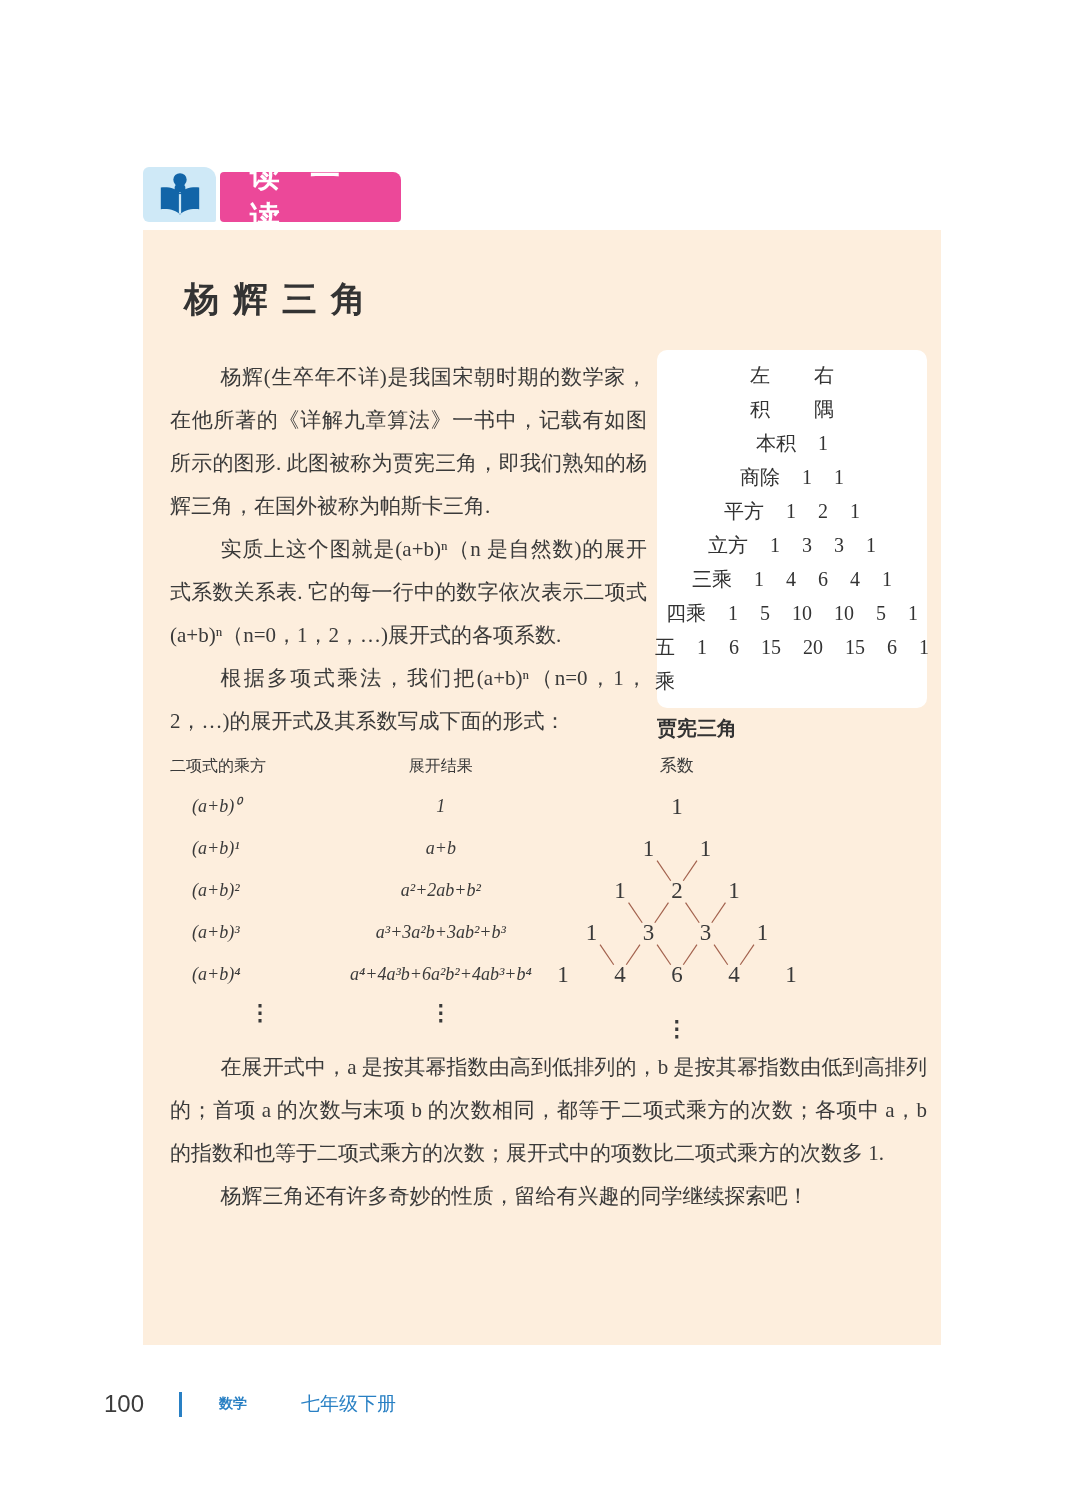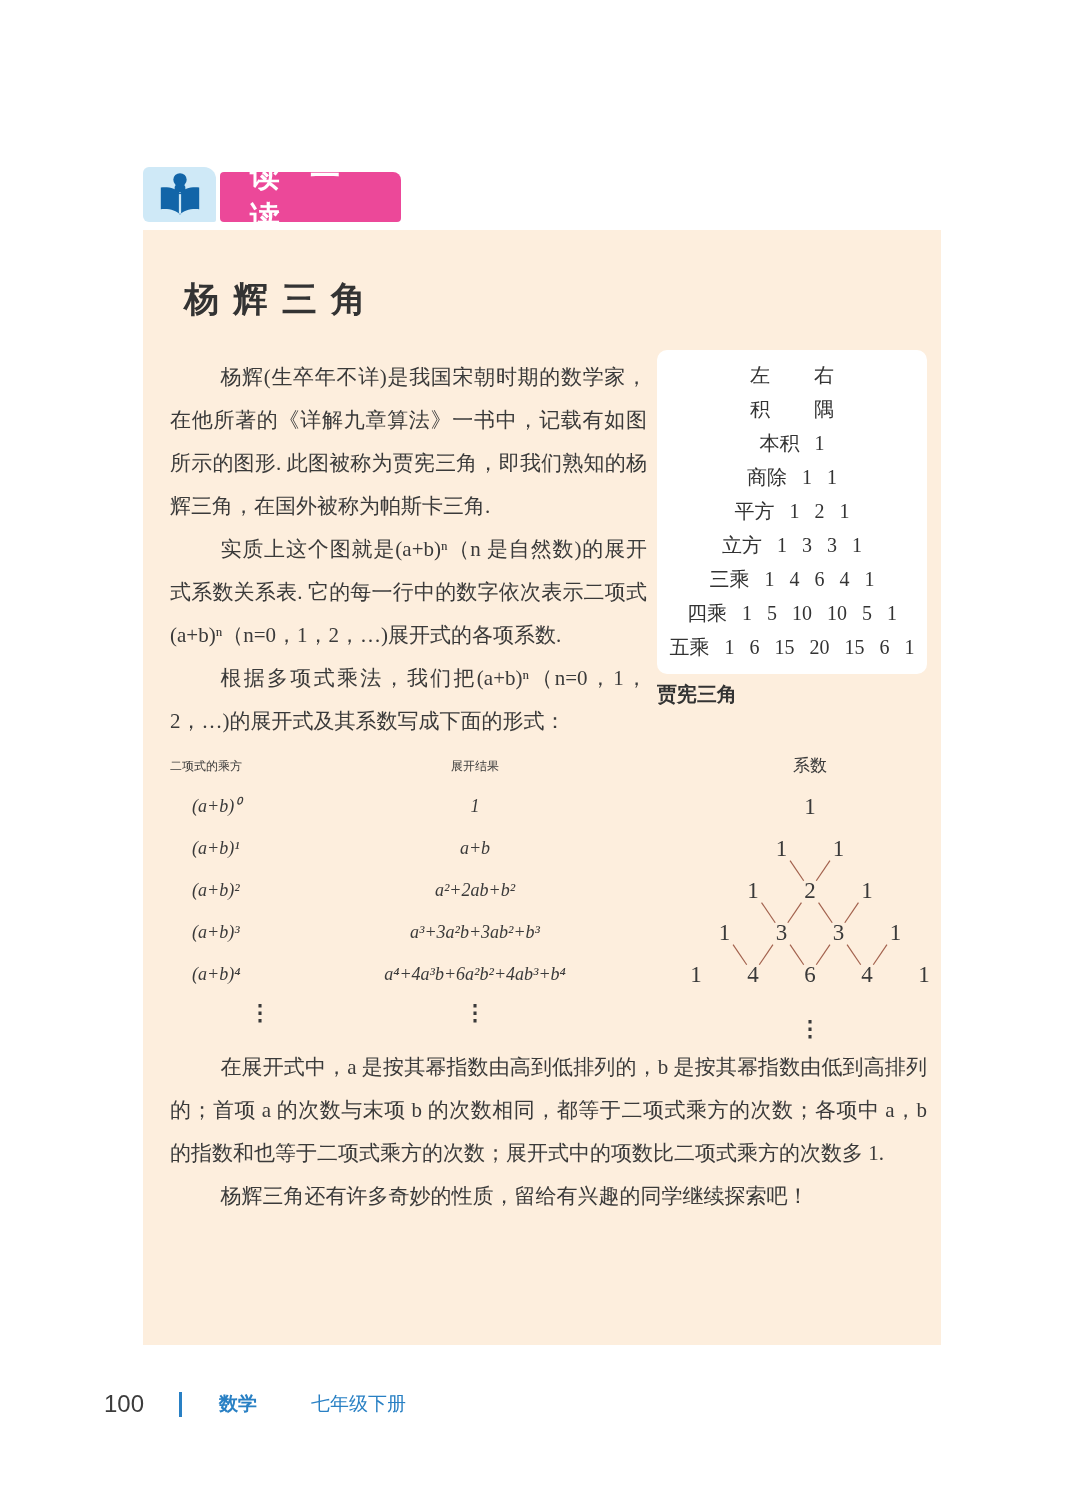--- a/index.html
+++ b/index.html
@@ -32,47 +32,47 @@
     text-align:left; font-size:35px; font-weight:bold; color:#333333;
     letter-spacing:14px; padding-left:14px; line-height:40px;
     margin:16px 0 36px 0;
   }
   .flow { font-size:21px; line-height:43px; text-align:justify; color:#3a3a3a; }
   .para { margin:0; text-indent:2.4em; }
   
   .float-wrap { float:right; width:270px; margin:-6px 0 6px 10px; }
   .jx-box { background:#ffffff; border-radius:10px; padding:8px 4px 10px 4px; }
   .jx-row {
-    display:flex; justify-content:center; align-items:baseline; gap:15px;
+    display:flex; justify-content:center; align-items:baseline; gap:22px;
     line-height:34px; font-size:20px; color:#333333; text-indent:0;
   }
   .jx-row:nth-child(-n+2) { gap:44px; }
   .jx-caption { text-align:left; font-size:20px; line-height:36px; margin-top:2px; color:#333333; text-indent:0;font-weight:bold; }
   
   .exp-table { display:flex; clear:none; margin-top:4px; }
   .exp-left { width:430px; }
-  .exp-hdr { display:flex; line-height:38px; font-family:"Liberation Sans", sans-serif; font-size:12px; color:#3a3a3a; }
+  .exp-hdr { display:flex; line-height:38px; font-family:"Liberation Sans", sans-serif; font-size:16px; color:#3a3a3a; }
   .exp-hdr .h-power { width:180px; }
   .exp-hdr .h-result { flex:1; text-align:center; }
   .exp-row { display:flex; line-height:42px; font-size:18px; }
   .exp-power { width:180px; padding-left:22px; box-sizing:border-box; font-style:italic; }
   .exp-result { flex:1; text-align:center; font-style:italic; }
   .exp-dots { display:flex; line-height:36px; }
   .exp-dots .d1 { width:180px; text-align:center; }
   .exp-dots .d2 { flex:1; text-align:center; }
   .dots { font-size:22px; font-weight:bold; letter-spacing:0; color:#3a3a3a; }
   .exp-right { width:290px; margin-left:auto; margin-right:-28px; text-align:center; }
   .exp-right .h-coeff { line-height:38px; font-family:"Liberation Sans", sans-serif; font-size:17px; }
   .tri-dots { line-height:34px; }
   
   .footer { position:absolute; left:104px; top:1390px; display:flex; align-items:center;
             font-family:"Liberation Sans", sans-serif;gap:24px; }
   .page-num { font-size:24px; color:#3c3c3c; }
   .footer-bar { width:3px; height:25px; background:#2980c4; margin:0 13px 0 11px; }
-  .footer-subject { font-size:19px; color:#2980c4; font-weight:bold; margin-right:30px; }
+  .footer-subject { font-size:14px; color:#2980c4; font-weight:bold; margin-right:30px; }
   .footer-volume { font-size:19px; color:#2980c4; font-weight:normal; }
 </style>
 </head>
 <body>
 
 <div class="page">
 
   <div class="badge">
     <div class="badge-icon-box">
       <svg width="58" height="50" viewBox="0 0 64 56">

